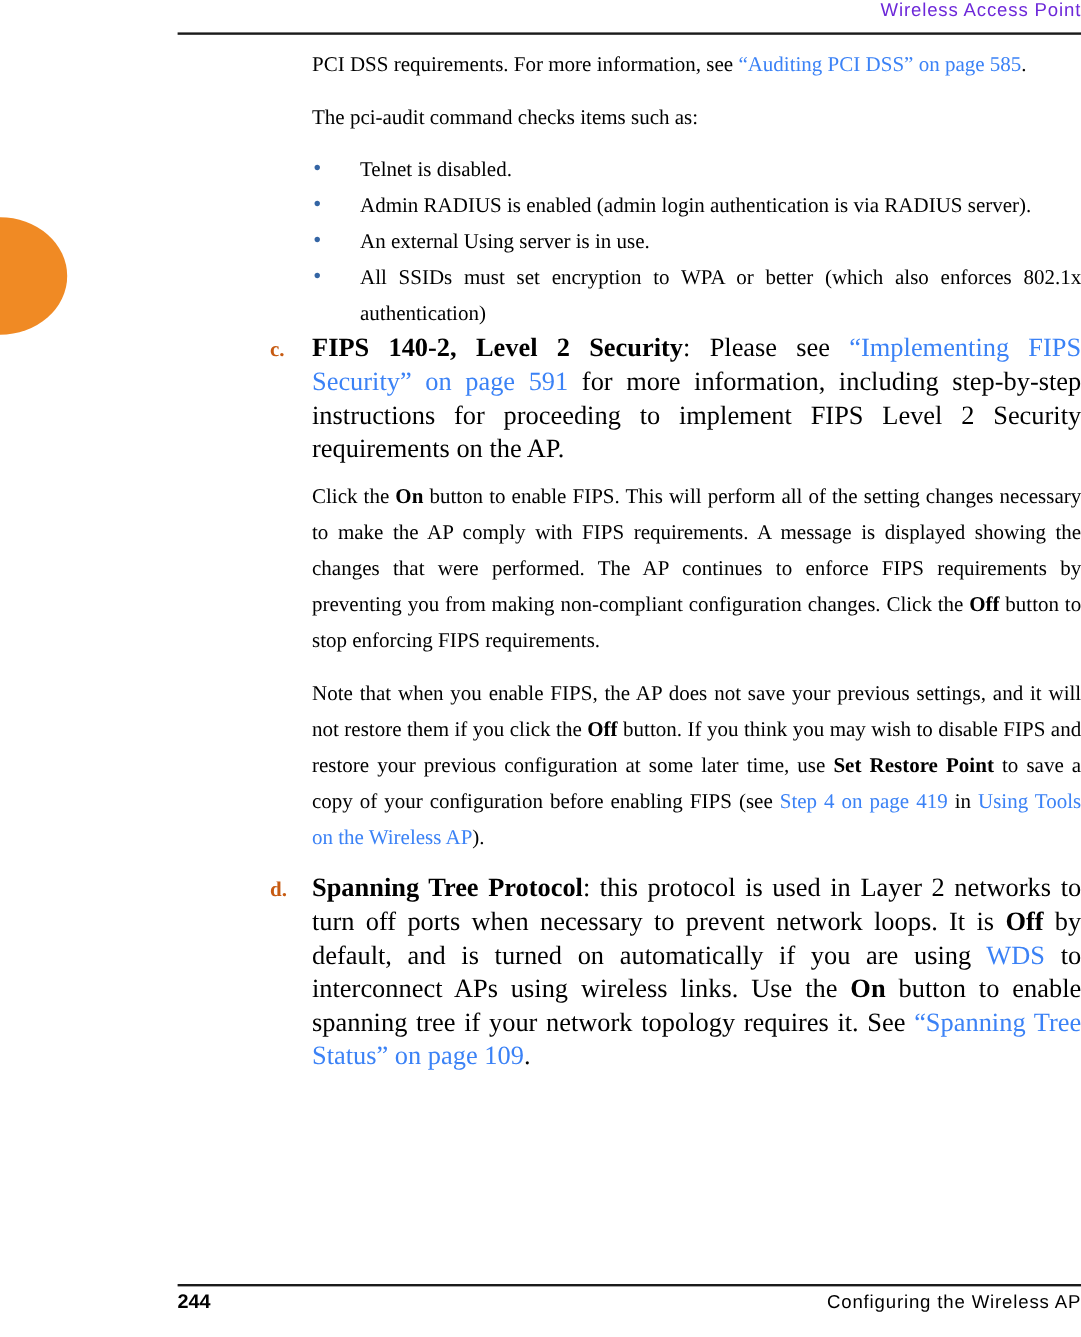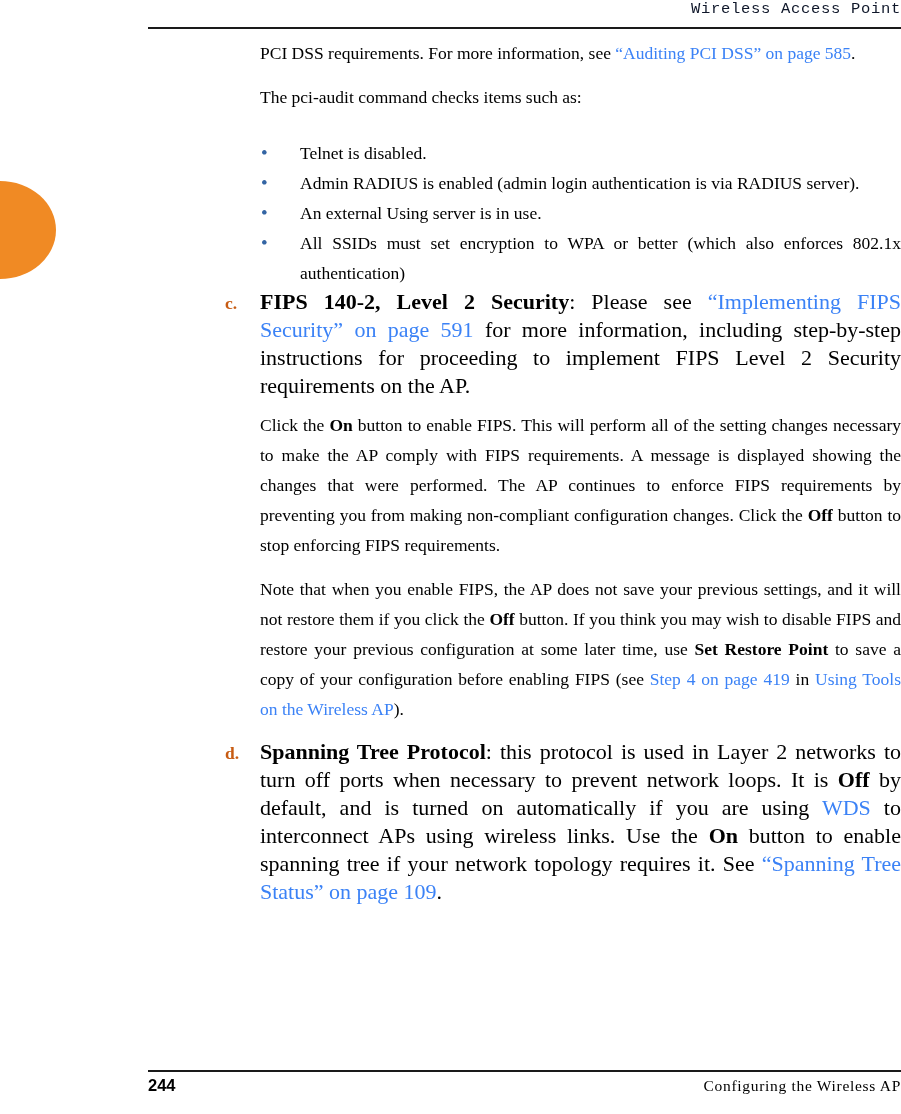--- a/index.html
+++ b/index.html
@@ -21,24 +21,24 @@
     position: absolute;
     top: 0;
     left: 148px;
     width: 753px;
     height: 30px;
   }
   .page-header .hdr-text {
     position: absolute;
     right: 0;
     top: 0;
-    font-family: Liberation Mono, monospace;
+    font-family: Liberation Sans, sans-serif;
     font-size: 15.5px;
     letter-spacing: 0.7px;
-    color: #0f172a;
+    color: #6d28d9;
     white-space: nowrap;
   }
   .page-header .hdr-rule {
     position: absolute;
     left: 0;
     top: 27px;
     width: 753px;
     height: 2px;
     background: #1a1a1a;
   }
@@ -151,21 +151,21 @@
     top: 6px;
     font-family: "Liberation Sans", sans-serif;
     font-size: 16.5px;
     font-weight: bold;
     color: #000;
   }
   .page-footer .ftr-text {
     position: absolute;
     right: 0;
     top: 7px;
-    font-family: Liberation Serif, serif;
+    font-family: Liberation Sans, sans-serif;
     font-size: 15.5px;
     letter-spacing: 0.7px;
     color: #000;
     white-space: nowrap;
   }
 </style>
 </head>
 <body>
 
 <div class="page-header">
@@ -181,21 +181,21 @@
 
   <div class="spacer-14"></div>
 
   <p class="para blk" style="text-align:left;">The pci-audit command checks items such as:</p>
 
   <div class="spacer-14"></div>
 
   <ul class="bullets">
     <li>
       <span class="dot">•</span>
-      <span class="li-text" style="text-align:left;margin-top:12px;">Telnet is disabled.</span>
+      <span class="li-text" style="text-align:left;">Telnet is disabled.</span>
     </li>
     <li>
       <span class="dot">•</span>
       <span class="li-text">Admin RADIUS is enabled (admin login authentication is via RADIUS server).</span>
     </li>
     <li>
       <span class="dot">•</span>
       <span class="li-text" style="text-align:left;">An external Using server is in use.</span>
     </li>
     <li>

